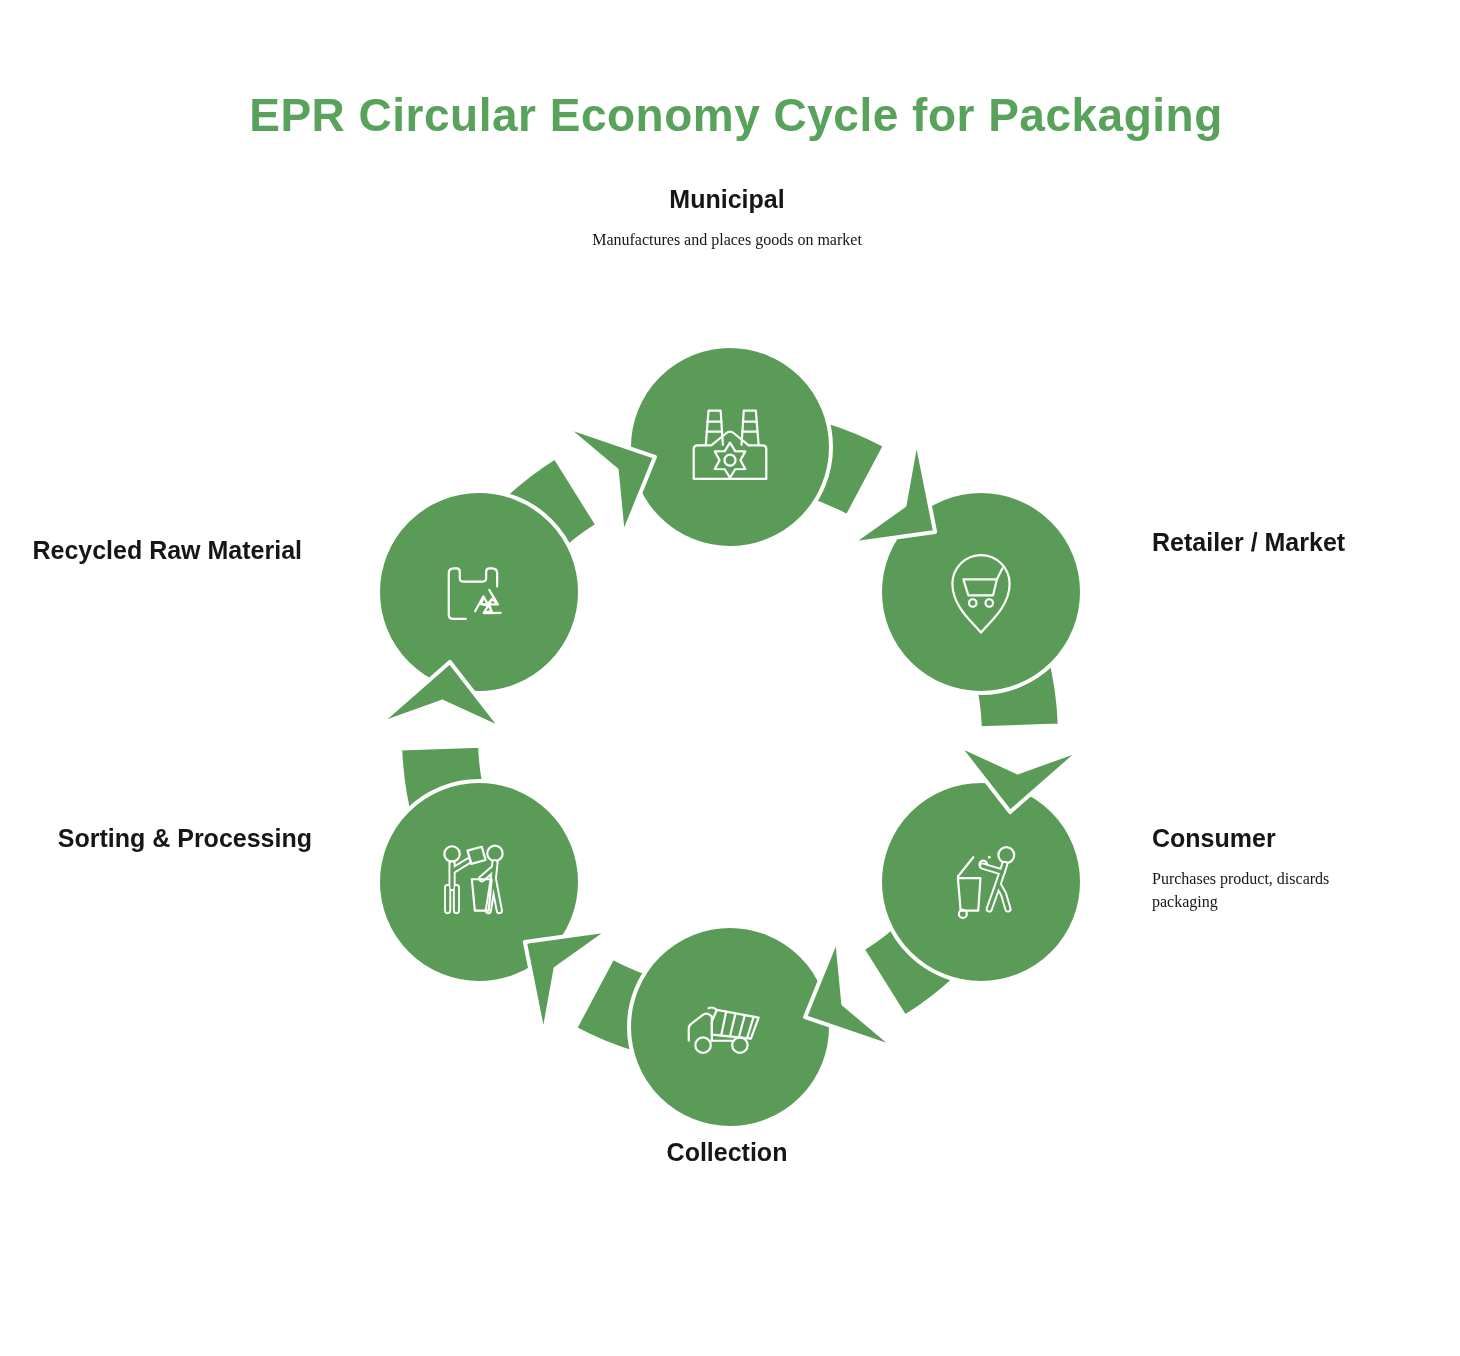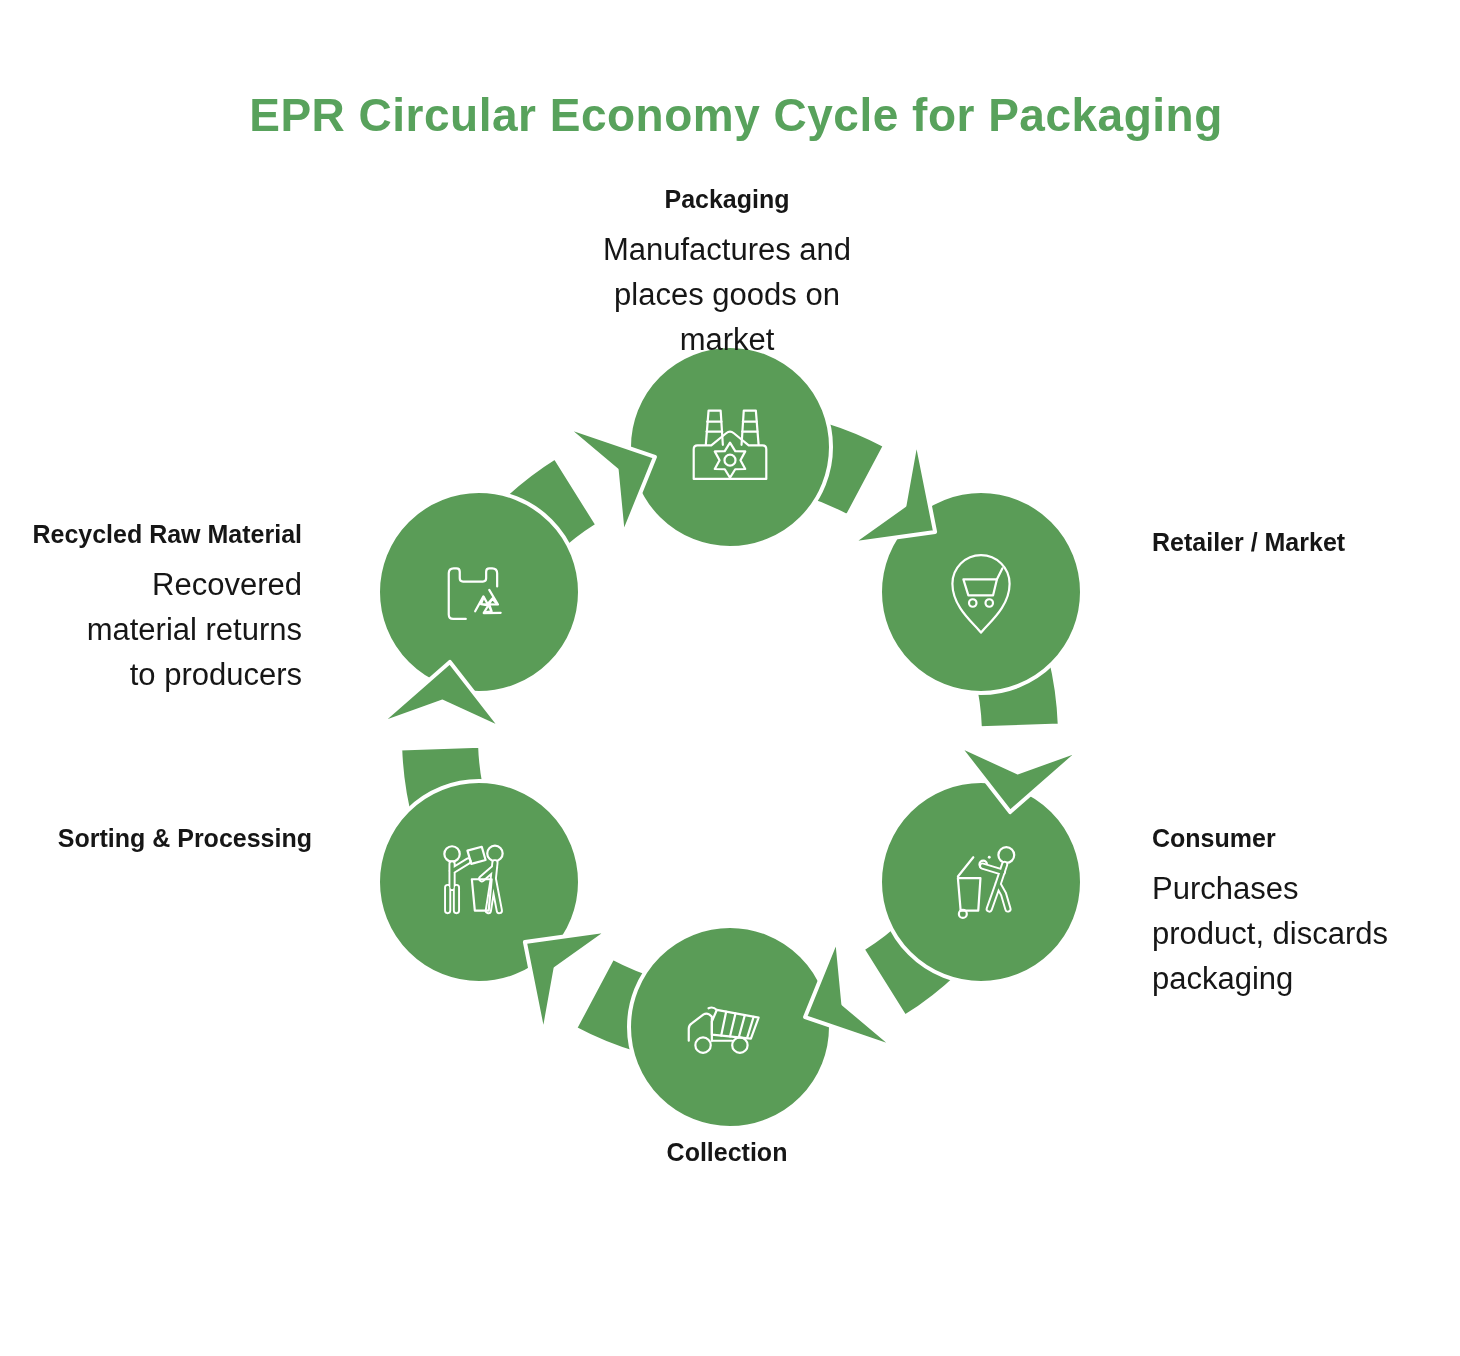--- a/index.html
+++ b/index.html
@@ -15,32 +15,32 @@
   .diagram-svg{position:absolute;left:0;top:0;}
   .band,.head{fill:#5a9c57;stroke:#ffffff;stroke-width:4;stroke-linejoin:round;}
   .node-circle{fill:#5a9c57;stroke:#ffffff;stroke-width:4;}
   .ic{fill:none;stroke:#ffffff;stroke-width:2;stroke-linecap:round;stroke-linejoin:round;}
   .ic-fill{fill:#5a9c57;stroke:#ffffff;stroke-width:2;stroke-linejoin:round;}
   .limb-o{fill:none;stroke:#ffffff;stroke-width:6.5;stroke-linecap:round;stroke-linejoin:round;}
   .limb-i{fill:none;stroke:#5a9c57;stroke-width:3;stroke-linecap:round;stroke-linejoin:round;}
   .dot{fill:#ffffff;stroke:none;}
   .node-label{position:absolute;}
   .node-label h3{margin:0;font-size:25px;font-weight:bold;color:#161616;}
-  .node-label p{margin:14px 0 0 0;font-size:31px;line-height:1.45;color:#161616;}
+  .node-label p{margin:14px 0 0 0;font-size:16px;line-height:1.45;color:#161616;font-family:Liberation Serif, serif;}
   #label-producer{left:527px;top:185px;width:400px;text-align:center;}
   #label-producer p{width:270px;margin-left:auto;margin-right:auto;}
   #label-retailer{left:1152px;top:528px;width:310px;text-align:left;}
   #label-retailer p{width:260px;}
   #label-consumer{left:1152px;top:824px;width:310px;text-align:left;}
   #label-consumer p{width:245px;}
   #label-collection{left:527px;top:1138px;width:400px;text-align:center;}
   #label-collection p{width:228px;margin-left:auto;margin-right:auto;}
   #label-sorting{left:12px;top:824px;width:300px;text-align:right;}
   #label-sorting p{width:228px;margin-left:auto;}
-  #label-recycled{left:2px;top:520px;width:300px;text-align:right;}
+  #label-recycled{left:2px;top:536px;width:300px;text-align:right;}
   #label-recycled p{width:220px;margin-left:auto;}
 </style>
 </head>
 <body>
 
 <h1 class="page-title">EPR Circular Economy Cycle for Packaging</h1>
 
 <svg class="diagram-svg" width="1460" height="1356" viewBox="0 0 1460 1356">
 
   <g>
@@ -130,21 +130,21 @@
         <path class="ic" d="M-12 6 L-4.5 -7.5 L3 6 M3 6 L-3.5 7 M3 6 L0.8 -0.2"></path>
       </g>
       <g transform="translate(58.5,61.5) rotate(240)">
         <path class="ic" d="M-12 6 L-4.5 -7.5 L3 6 M3 6 L-3.5 7 M3 6 L0.8 -0.2"></path>
       </g>
     </g>
   </g>
 </svg>
 
 <div class="node-label" id="label-producer">
-  <h3>Packaging</h3>
+  <h3>Municipal</h3>
   <p>Manufactures and places goods on market</p>
 </div>
 
 <div class="node-label" id="label-retailer">
   <h3>Retailer / Market</h3>
 </div>
 
 <div class="node-label" id="label-consumer">
   <h3>Consumer</h3>
   <p>Purchases product, discards packaging</p>
@@ -153,14 +153,13 @@
 <div class="node-label" id="label-collection">
   <h3>Collection</h3>
 </div>
 
 <div class="node-label" id="label-sorting">
   <h3>Sorting &amp; Processing</h3>
 </div>
 
 <div class="node-label" id="label-recycled">
   <h3>Recycled Raw Material</h3>
-  <p>Recovered material returns to producers</p>
 </div>
 
 </body></html>

